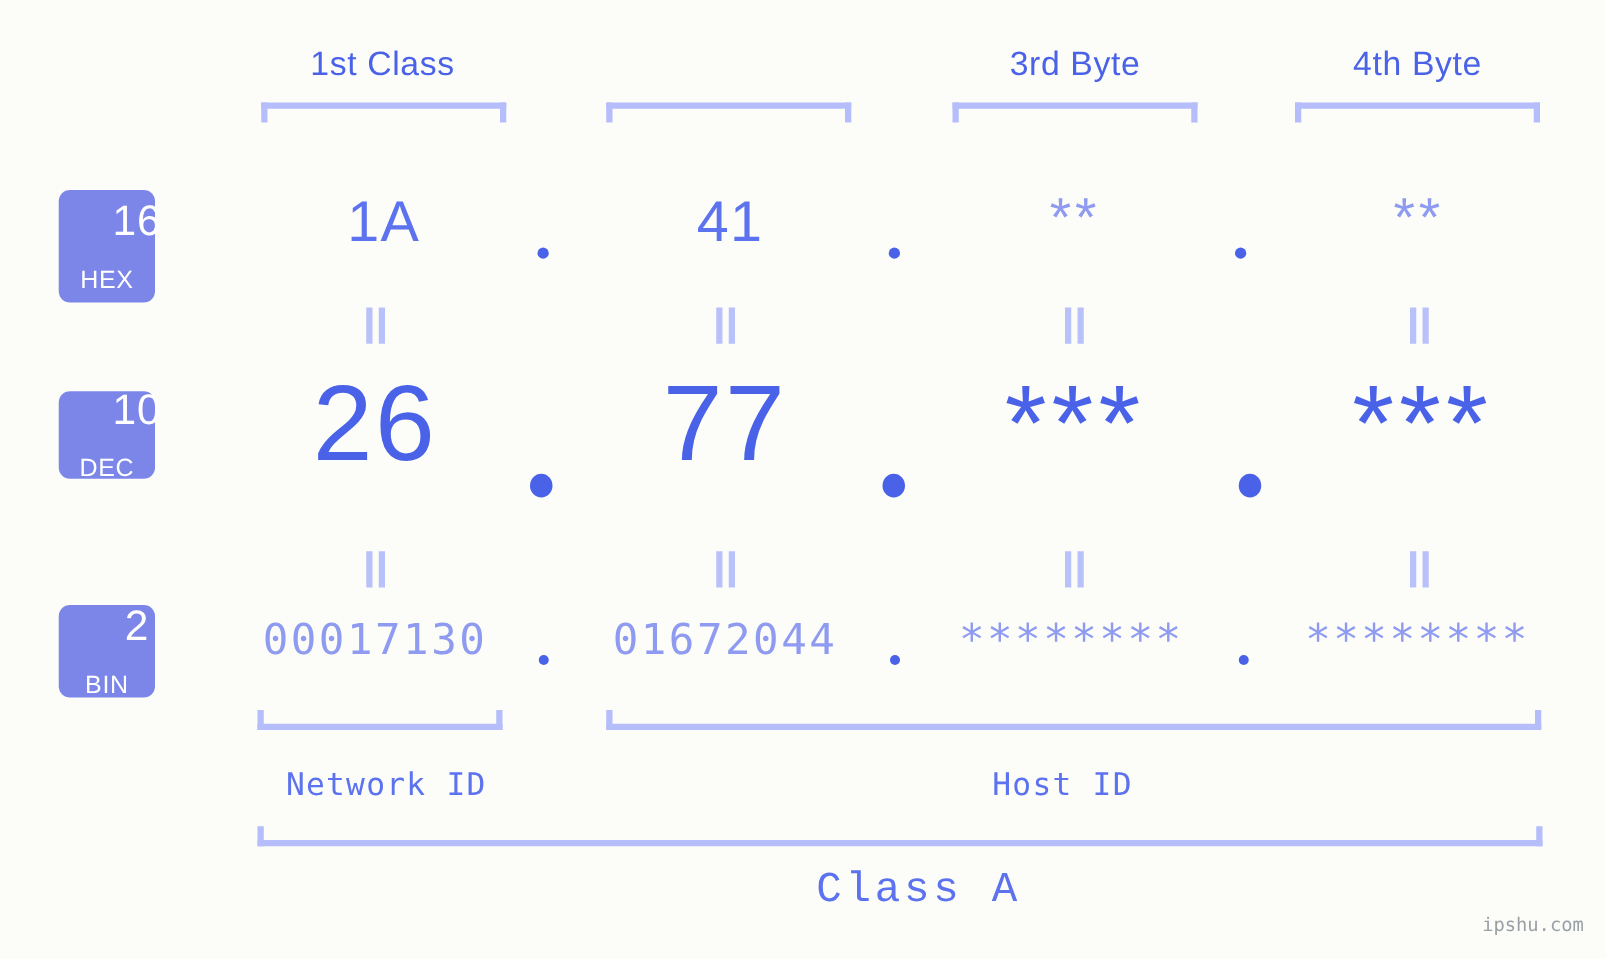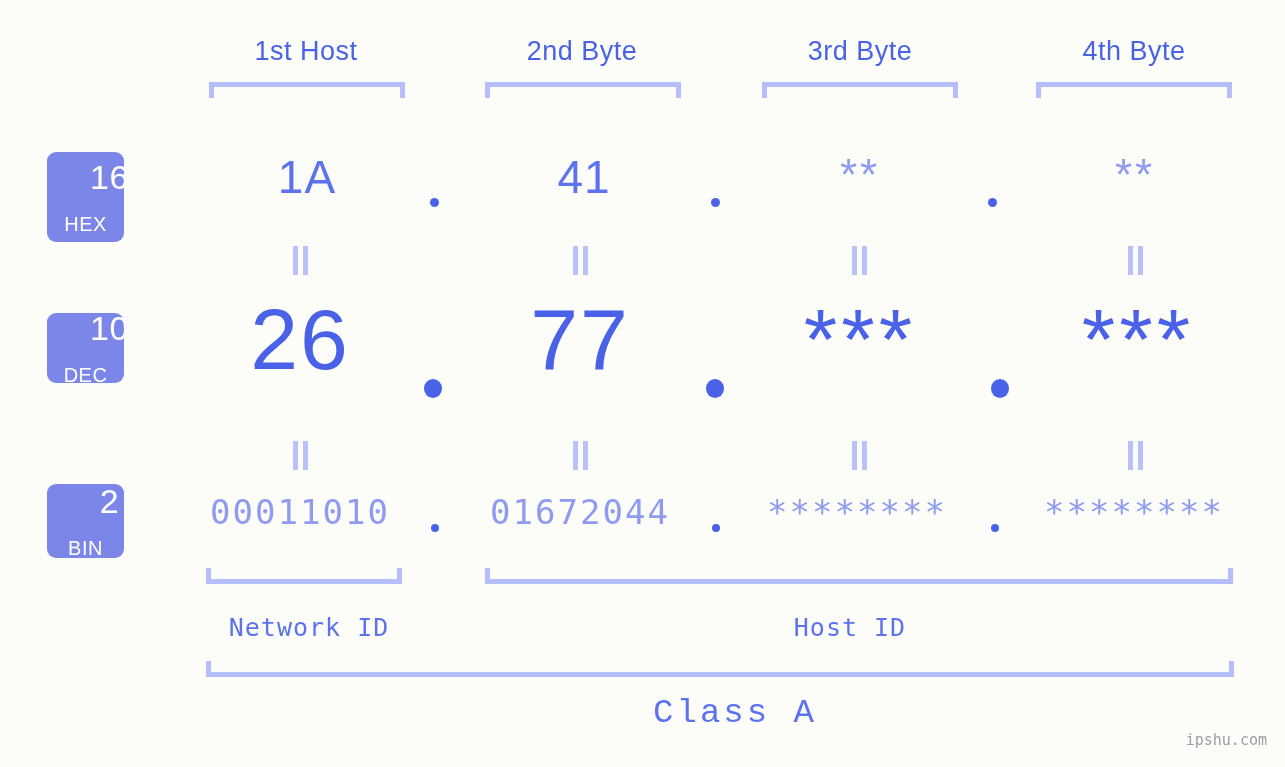--- a/index.html
+++ b/index.html
@@ -189,22 +189,21 @@
     font-size: 15px;
     font-family: "DejaVu Sans Mono", monospace;
     letter-spacing: 0px;
   }
 </style>
 </head>
 <body>
 
 <div id="stage">
 
-  <div class="byte-header" style="left:206px; width:200px;">1st Host</div>
-  <div class="byte-header" style="left:482px; width:200px;">2nd Byte</div>
+  <div class="byte-header" style="left:206px; width:200px;">1st Class</div>
   <div class="byte-header" style="left:760px; width:200px;">3rd Byte</div>
   <div class="byte-header" style="left:1034px; width:200px;">4th Byte</div>
 
   <div class="bracket-top" style="left:209px; width:196px;"></div>
   <div class="bracket-top" style="left:485px; width:196px;"></div>
   <div class="bracket-top" style="left:762px; width:196px;"></div>
   <div class="bracket-top" style="left:1036px; width:196px;"></div>
 
   <div class="badge" id="badge-hex">
     <span class="num">16</span>
@@ -243,21 +242,21 @@
     <div class="dot dec-dot" style="left:991px;"></div>
     <div class="cell masked" style="left:1033px; width:210px;">***</div>
   </div>
 
   <div class="eq row2" style="left:292px;"></div>
   <div class="eq row2" style="left:572px;"></div>
   <div class="eq row2" style="left:851px;"></div>
   <div class="eq row2" style="left:1127px;"></div>
 
   <div class="bin-row">
-    <div class="cell" style="left:200px; width:200px;">00011010</div>
+    <div class="cell" style="left:200px; width:200px;">00017130</div>
     <div class="dot bin-dot" style="left:431px;"></div>
     <div class="cell" style="left:480px; width:200px;">01672044</div>
     <div class="dot bin-dot" style="left:712px;"></div>
     <div class="cell" style="left:757px; width:200px;">********</div>
     <div class="dot bin-dot" style="left:991px;"></div>
     <div class="cell" style="left:1034px; width:200px;">********</div>
   </div>
 
   <div class="bracket-bottom" style="left:206px; width:196px; top:568px;"></div>
   <div class="bracket-bottom" style="left:485px; width:748px; top:568px;"></div>

